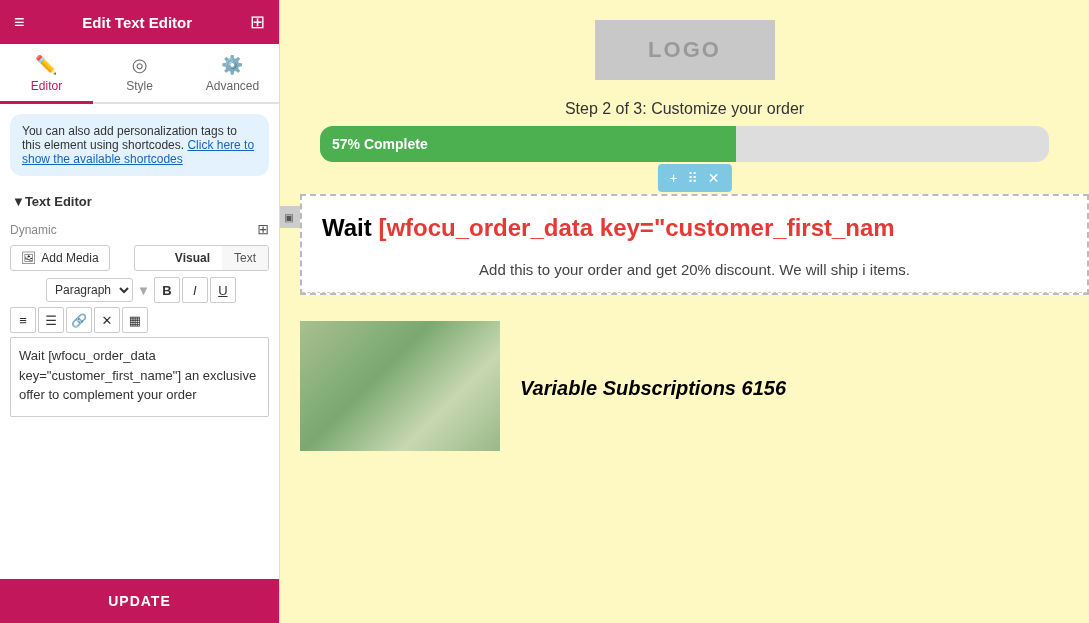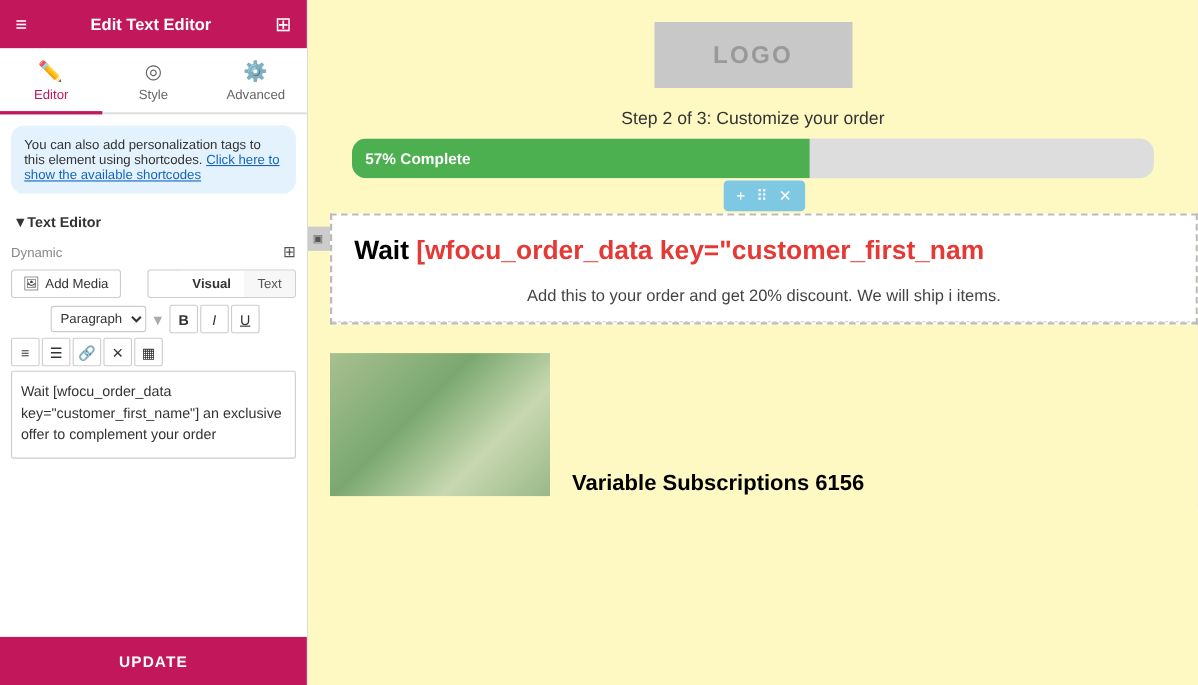--- a/index.html
+++ b/index.html
@@ -356,23 +356,24 @@
       font-size: 16px;
       color: #333;
       text-align: center;
       padding: 8px 20px 16px;
       border-bottom: 1px dashed #ccc;
     }
 
     
     .product-row {
       display: flex;
-      align-items: flex-end;
+      align-items: center;
       padding: 16px 20px;
       gap: 20px;
+      font-style: italic;
     }
     .product-image-placeholder {
       width: 200px;
       height: 130px;
       background: linear-gradient(135deg, #a8c090 0%, #7aa870 40%, #c8d8b0 70%, #9ab888 100%);
       flex-shrink: 0;
     }
     .product-title {
       font-size: 20px;
       font-weight: bold;

